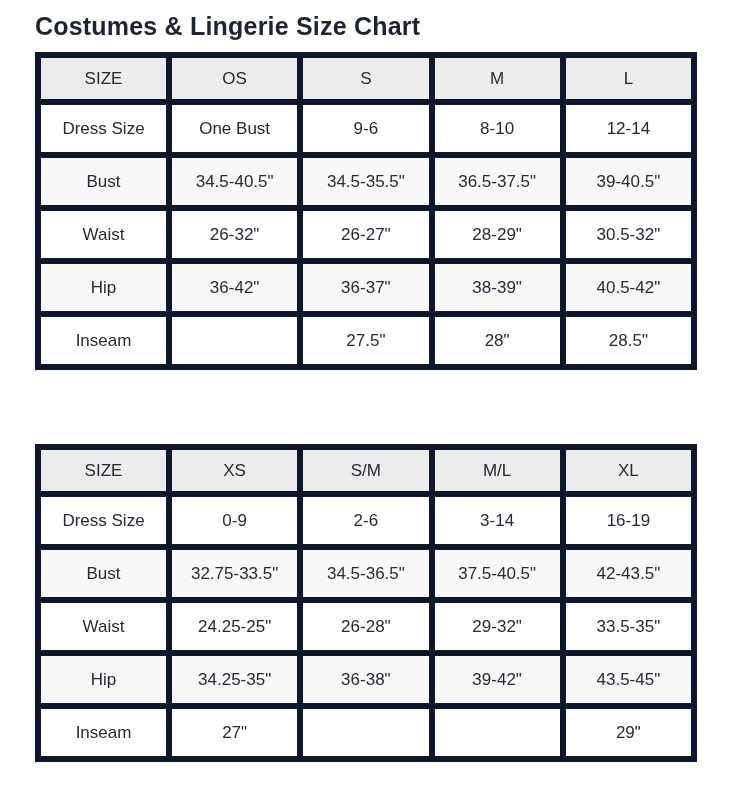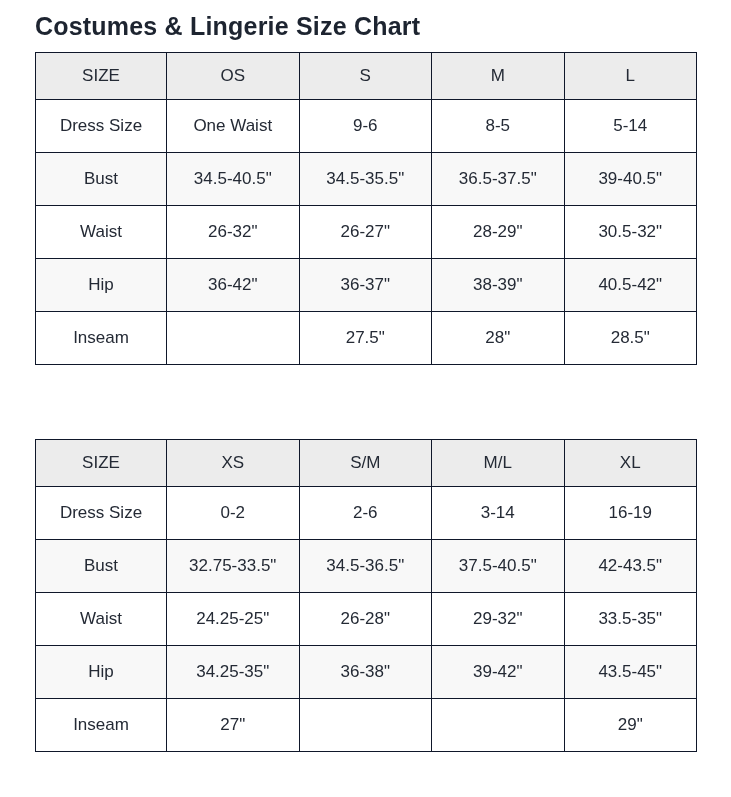--- a/index.html
+++ b/index.html
@@ -22,21 +22,21 @@
     margin-bottom: 11px;
   }
   table.size-chart {
     width: 662px;
     border-collapse: collapse;
     table-layout: fixed;
   }
   table.size-chart.first { margin-bottom: 74px; }
   table.size-chart th,
   table.size-chart td {
-    border: 1px solid #0f172a;
+    border: 6px solid #0f172a;
     text-align: center;
     vertical-align: middle;
     font-size: 17px;
     color: #242a35;
     font-weight: 400;
     height: 53px;
     padding: 0 4px;
   }
   table.size-chart th {
     background: #ececec;
@@ -65,24 +65,24 @@
           <th>SIZE</th>
           <th>OS</th>
           <th>S</th>
           <th>M</th>
           <th>L</th>
         </tr>
       </thead>
       <tbody>
         <tr>
           <td>Dress Size</td>
-          <td>One Waist</td>
+          <td>One Bust</td>
           <td>9-6</td>
-          <td>8-5</td>
-          <td>5-14</td>
+          <td>8-10</td>
+          <td>12-14</td>
         </tr>
         <tr>
           <td>Bust</td>
           <td>34.5-40.5"</td>
           <td>34.5-35.5"</td>
           <td>36.5-37.5"</td>
           <td>39-40.5"</td>
         </tr>
         <tr>
           <td>Waist</td>
@@ -121,21 +121,21 @@
           <th>SIZE</th>
           <th>XS</th>
           <th>S/M</th>
           <th>M/L</th>
           <th>XL</th>
         </tr>
       </thead>
       <tbody>
         <tr>
           <td>Dress Size</td>
-          <td>0-2</td>
+          <td>0-9</td>
           <td>2-6</td>
           <td>3-14</td>
           <td>16-19</td>
         </tr>
         <tr>
           <td>Bust</td>
           <td>32.75-33.5"</td>
           <td>34.5-36.5"</td>
           <td>37.5-40.5"</td>
           <td>42-43.5"</td>

